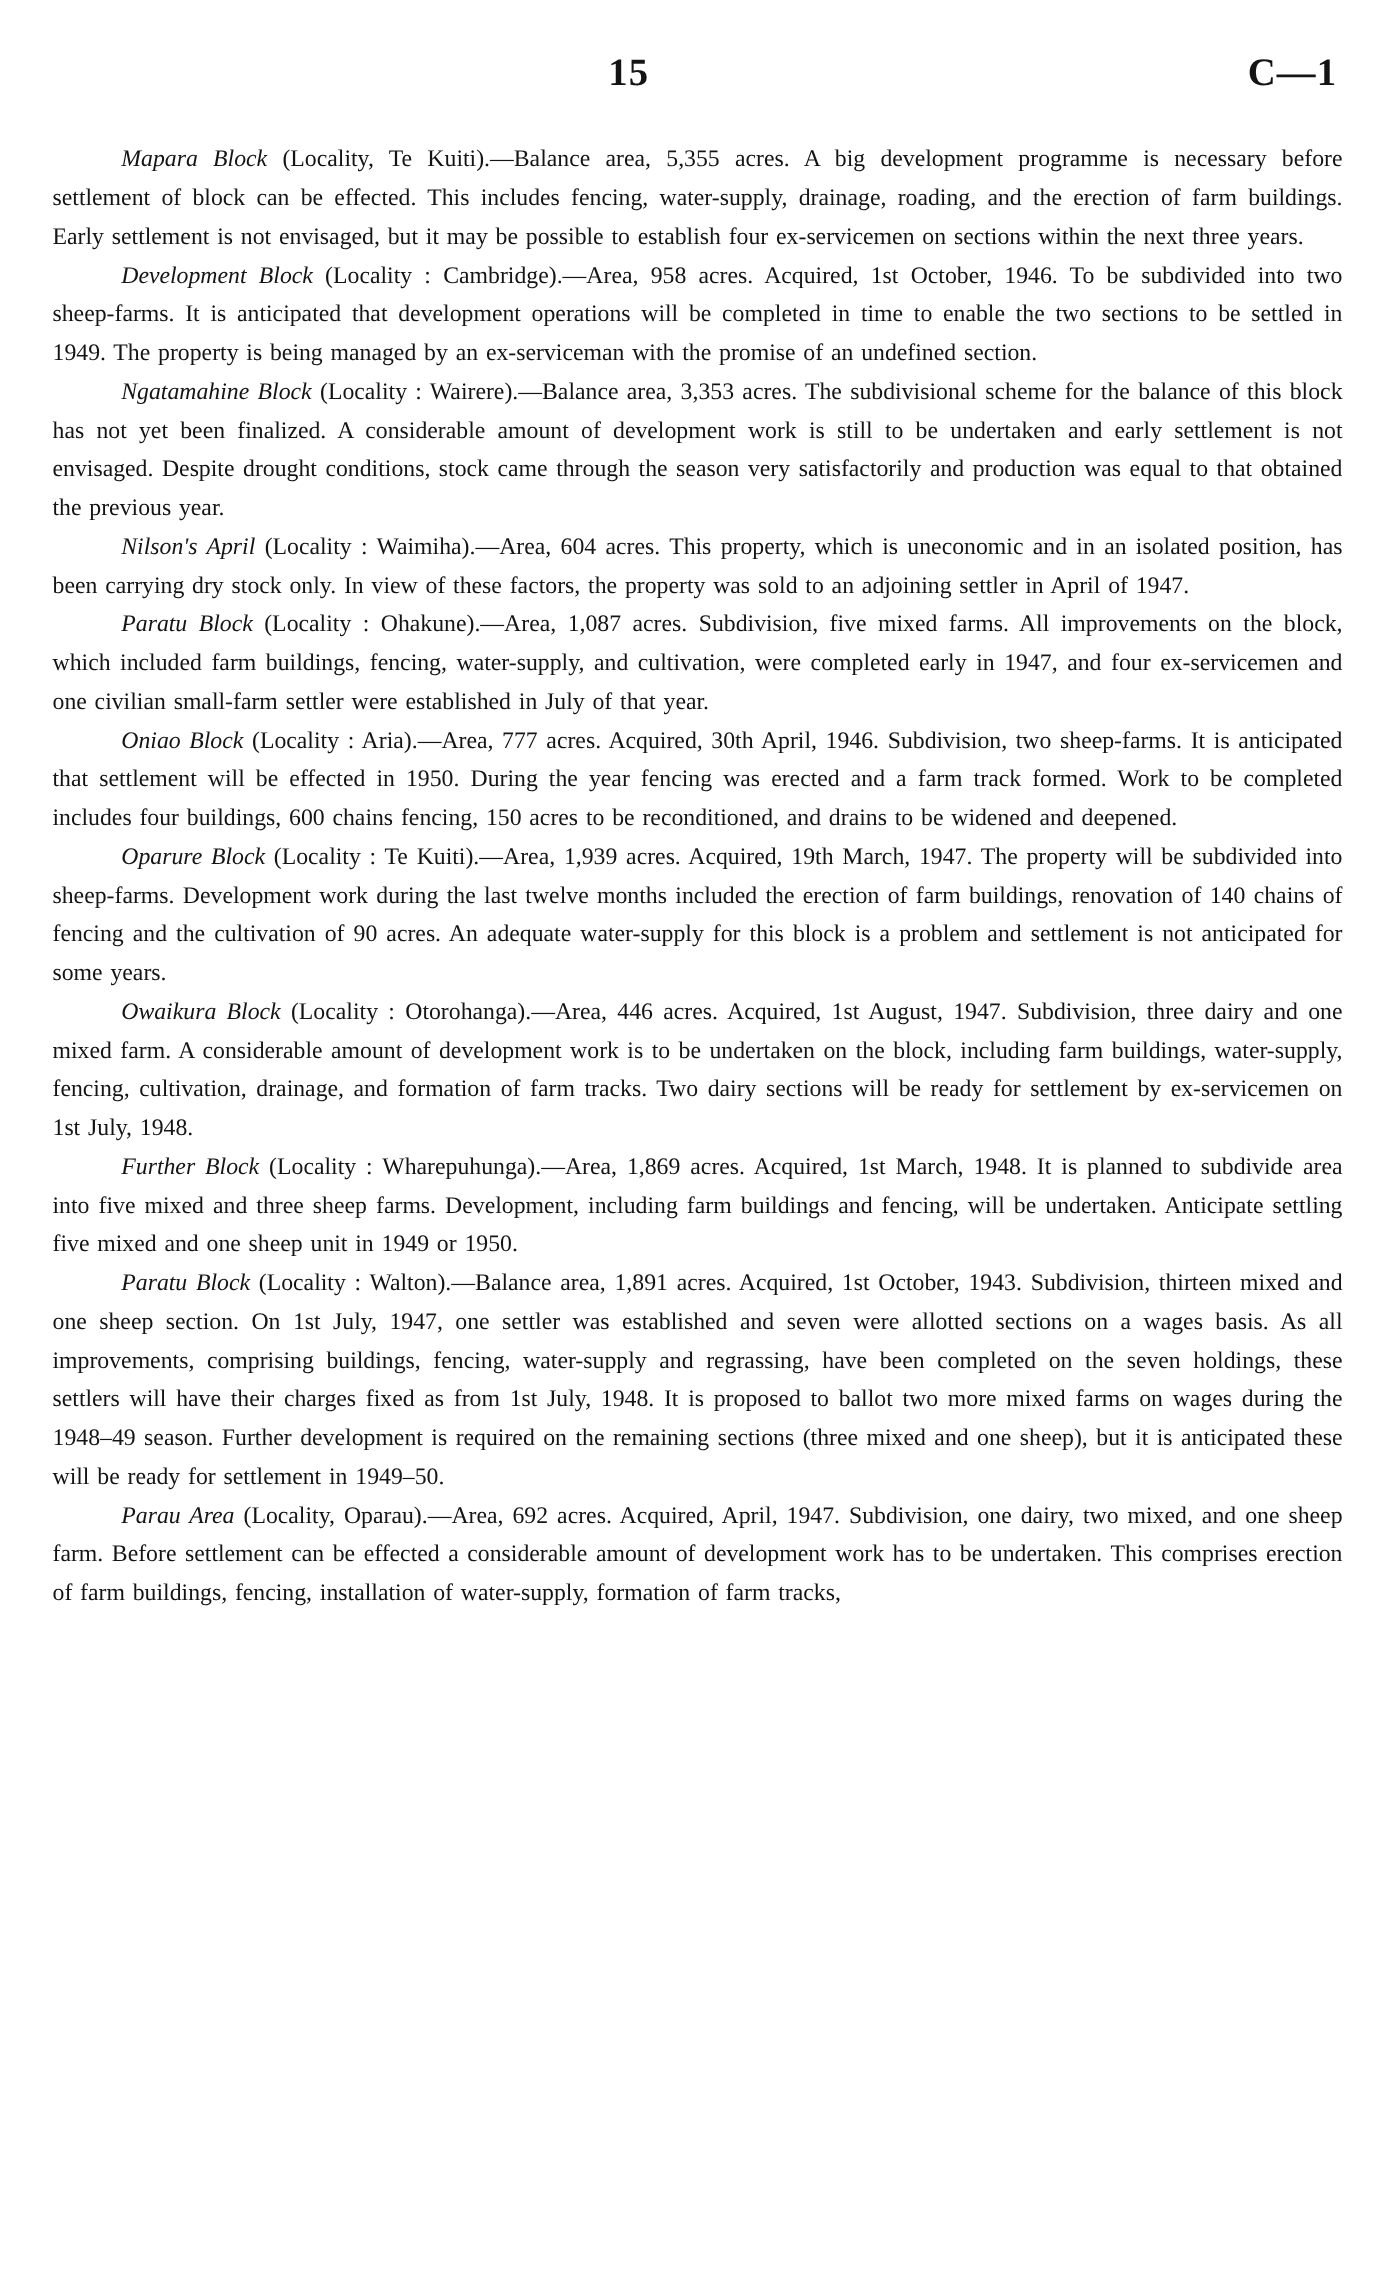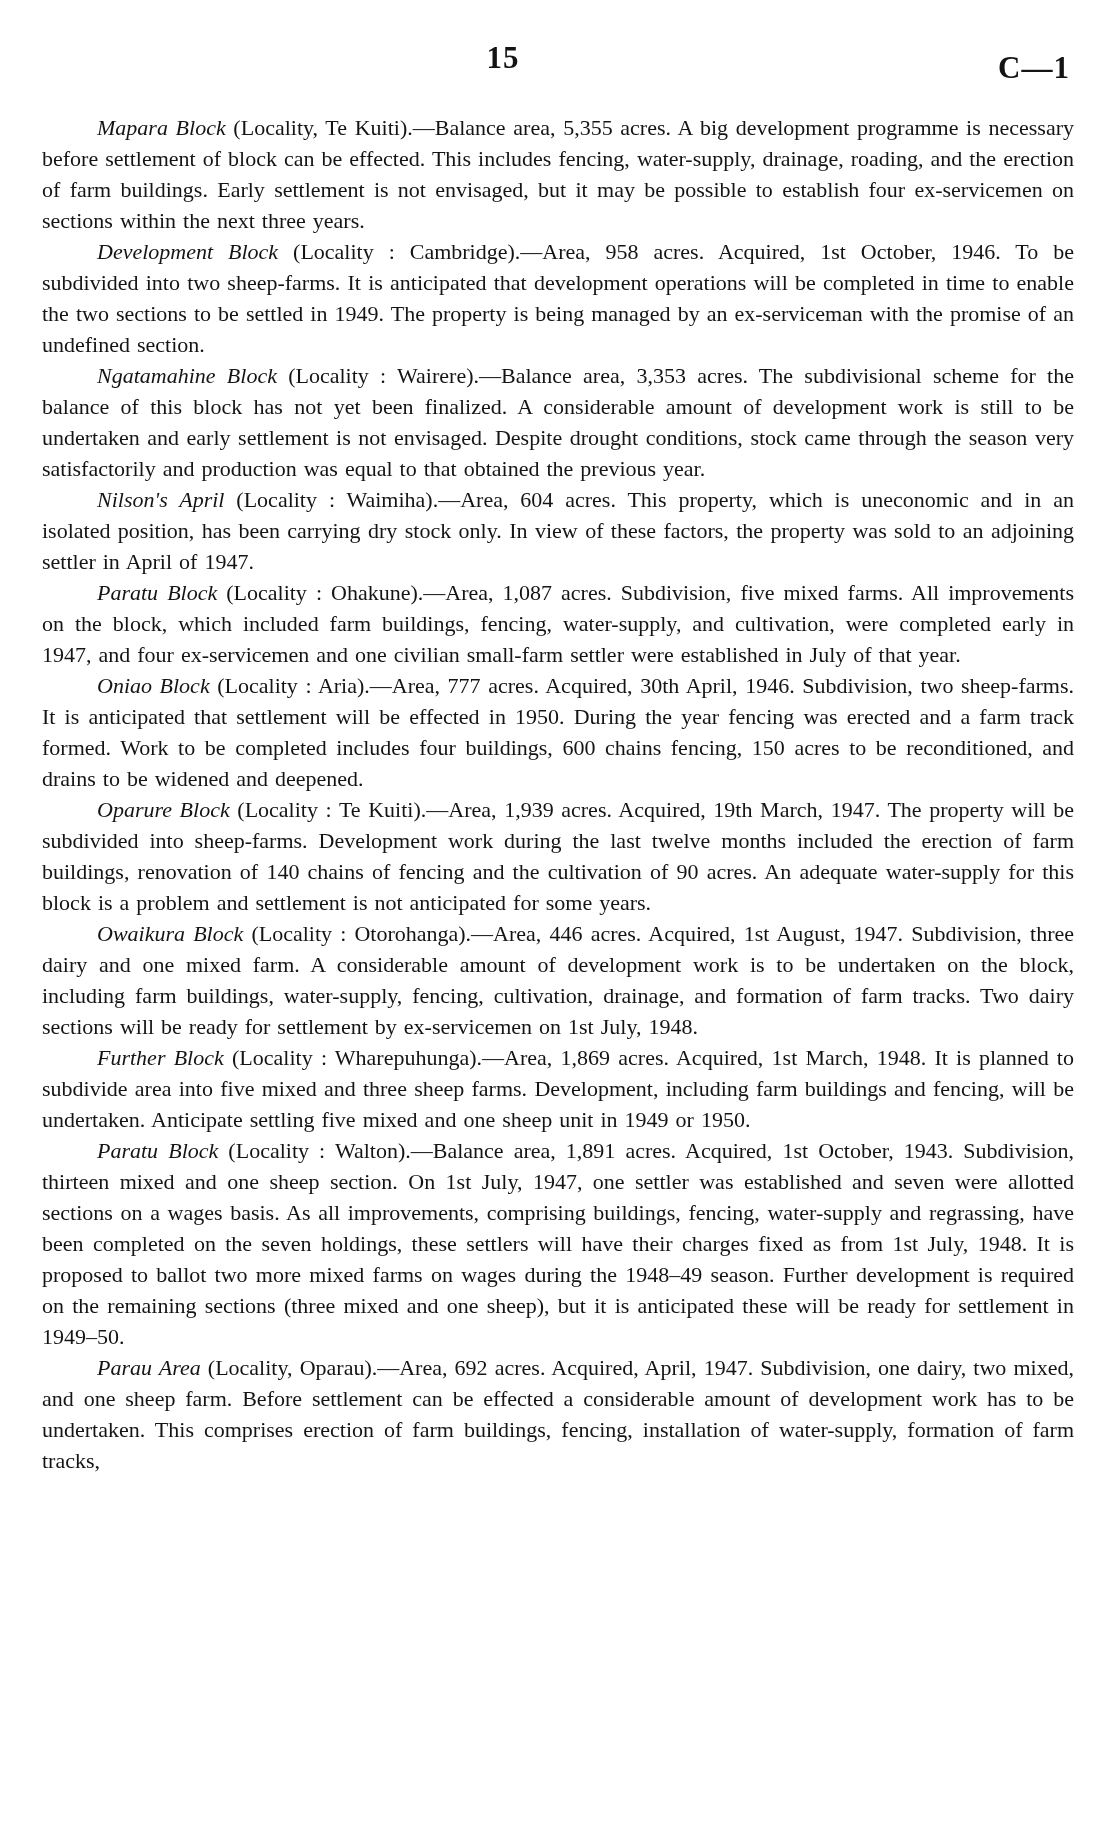--- a/index.html
+++ b/index.html
@@ -32,27 +32,27 @@
     left: 0;
     right: 110px;
     text-align: center;
     font-size: 31px;
     font-weight: bold;
     letter-spacing: 1px;
   }
   .paper-reference {
     position: absolute;
     right: 4px;
-    top: 10px;
+    top: 0;
     font-size: 31px;
     font-weight: bold;
     letter-spacing: 1px;
   }
   .body-text {
-    font-size: 22px;
+    font-size: 19px;
     line-height: 31px;
     text-align: justify;
     word-spacing: 1.5px;
     margin-top: 28px;
   }
   .body-text p {
     margin: 0;
     text-indent: 55px;
   }
   .block-name {

